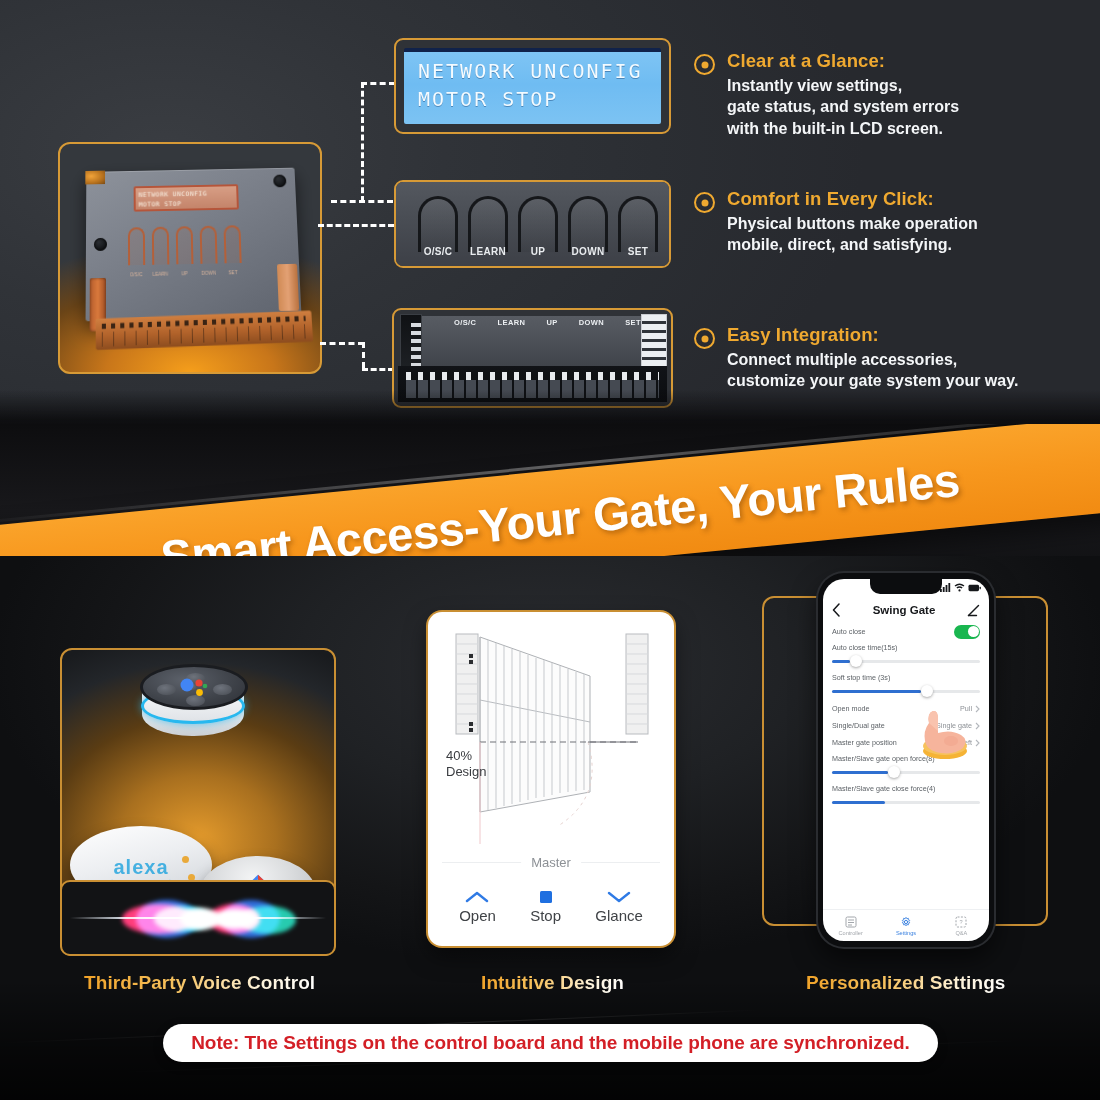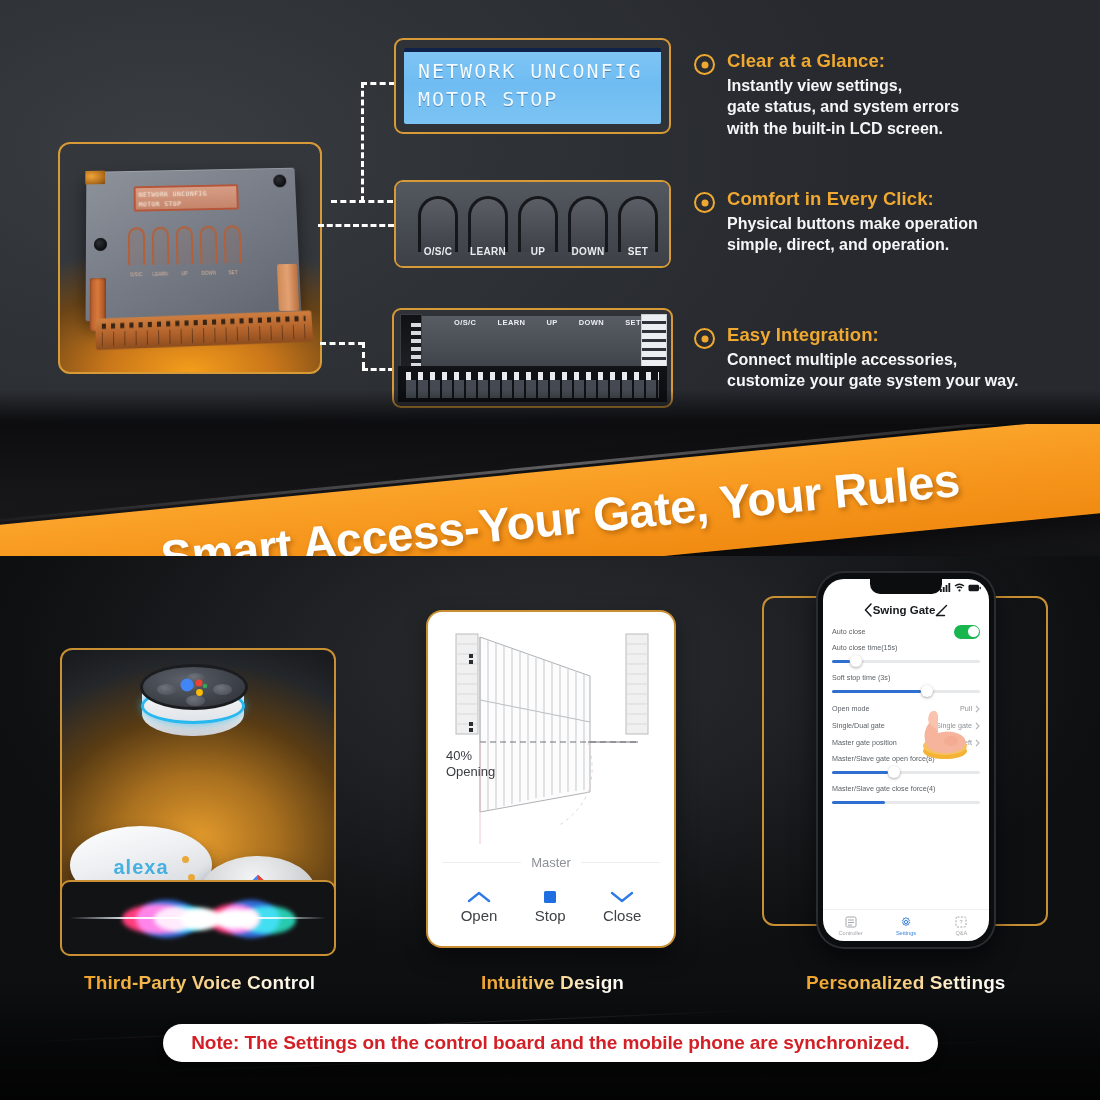--- a/index.html
+++ b/index.html
@@ -223,21 +223,21 @@
     background:#0c0d0f; border-radius:26px; padding:6px 5px;
     box-shadow: 0 0 0 2px #2a2c30, 0 12px 26px rgba(0,0,0,.6); }
   .phone-glow { position:absolute; left:762px; top:596px; width:286px; height:330px;
     border:2px solid #c98f33; border-radius:12px; z-index:0; }
   .phone-screen { position:relative; width:100%; height:100%; background:#fff;
     border-radius:21px; overflow:hidden; }
   .notch { position:absolute; left:50%; top:0; transform:translateX(-50%);
     width:72px; height:15px; background:#0c0d0f; border-radius:0 0 10px 10px; z-index:5; }
   .statusbar { position:absolute; right:8px; top:4px; display:flex; gap:3px; align-items:center; z-index:6; }
   .navbar { position:absolute; left:0; right:0; top:20px; height:22px;
-    display:flex; align-items:center; justify-content:center; padding:0 9px; }
+    display:flex; align-items:center; justify-content:space-between; padding:0 9px; }
   .nav-title { font-size:11.5px; font-weight:bold; color:#16181b; }
   .rows { position:absolute; left:0; right:0; top:44px; bottom:34px; padding:0 9px; }
   .srow { display:flex; justify-content:space-between; align-items:center; height:17px; }
   .srow-label { font-size:7.2px; color:#5c6166; }
   .srow-value { font-size:7.2px; color:#8d9196; display:flex; align-items:center; gap:3px; }
   .slider { position:relative; height:14px; margin-bottom:2px; }
   .slider-track { position:absolute; left:0; right:0; top:6px; height:2.5px;
     background:#e6e8ea; border-radius:2px; }
   .slider-fill { position:absolute; left:0; top:6px; height:2.5px; background:#2f6fd0; border-radius:2px; }
   .slider-knob { position:absolute; top:1px; width:12px; height:12px; border-radius:50%;
@@ -364,21 +364,21 @@
         <div class="feat-body">Instantly view settings,</div>
         <div class="feat-body">gate status, and system errors</div>
         <div class="feat-body">with the built-in LCD screen.</div>
       </div>
     </div>
     <div class="feature" id="feature-1">
       <div class="feat-icon"></div>
       <div>
         <div class="feat-title">Comfort in Every Click:</div>
         <div class="feat-body">Physical buttons make operation</div>
-        <div class="feat-body">simple, direct, and operation.</div>
+        <div class="feat-body">mobile, direct, and satisfying.</div>
       </div>
     </div>
     <div class="feature" id="feature-2">
       <div class="feat-icon"></div>
       <div>
         <div class="feat-title">Easy Integration:</div>
         <div class="feat-body">Connect multiple accessories,</div>
         <div class="feat-body">customize your gate system your way.</div>
       </div>
     </div>
@@ -502,42 +502,42 @@
           <line x1="156" y1="62" x2="156" y2="178"></line>
         </g>
         <path d="M160 130 Q176 185 130 214" stroke="#e6d2cf" stroke-dasharray="3 4"></path>
         <line x1="52" y1="130" x2="210" y2="130" stroke="#6e7176" stroke-dasharray="6 4"></line>
         <line x1="52" y1="130" x2="52" y2="232" stroke="#f0c8cb"></line>
         <line x1="160" y1="130" x2="210" y2="130" stroke="#6e7176"></line>
       </g>
     </svg>
     <div class="opening-label">
       <div>40%</div>
-      <div>Opening</div>
+      <div>Design</div>
     </div>
     <div class="master-divider"></div>
     <div class="master-word">Master</div>
     <div class="gate-ctrls">
       <div class="gc">
         <svg width="26" height="16" viewBox="0 0 26 16">
           <path d="M3 12 L13 4 L23 12" stroke="#2f7ae5" stroke-width="2.4" fill="none" stroke-linecap="round" stroke-linejoin="round"></path>
         </svg>
         <div class="gc-label">Open</div>
       </div>
       <div class="gc">
         <svg width="26" height="16" viewBox="0 0 26 16">
           <rect x="7" y="2" width="12" height="12" rx="1.5" fill="#1f6fe0"></rect>
         </svg>
         <div class="gc-label">Stop</div>
       </div>
       <div class="gc">
         <svg width="26" height="16" viewBox="0 0 26 16">
           <path d="M3 4 L13 12 L23 4" stroke="#2f7ae5" stroke-width="2.4" fill="none" stroke-linecap="round" stroke-linejoin="round"></path>
         </svg>
-        <div class="gc-label">Close</div>
+        <div class="gc-label">Glance</div>
       </div>
     </div>
   </div>
 
   <div class="phone-glow"></div>
   <div class="phone">
     <div class="phone-screen">
       <div class="notch"></div>
       <div class="statusbar">
         <svg width="11" height="9" viewBox="0 0 11 9">

